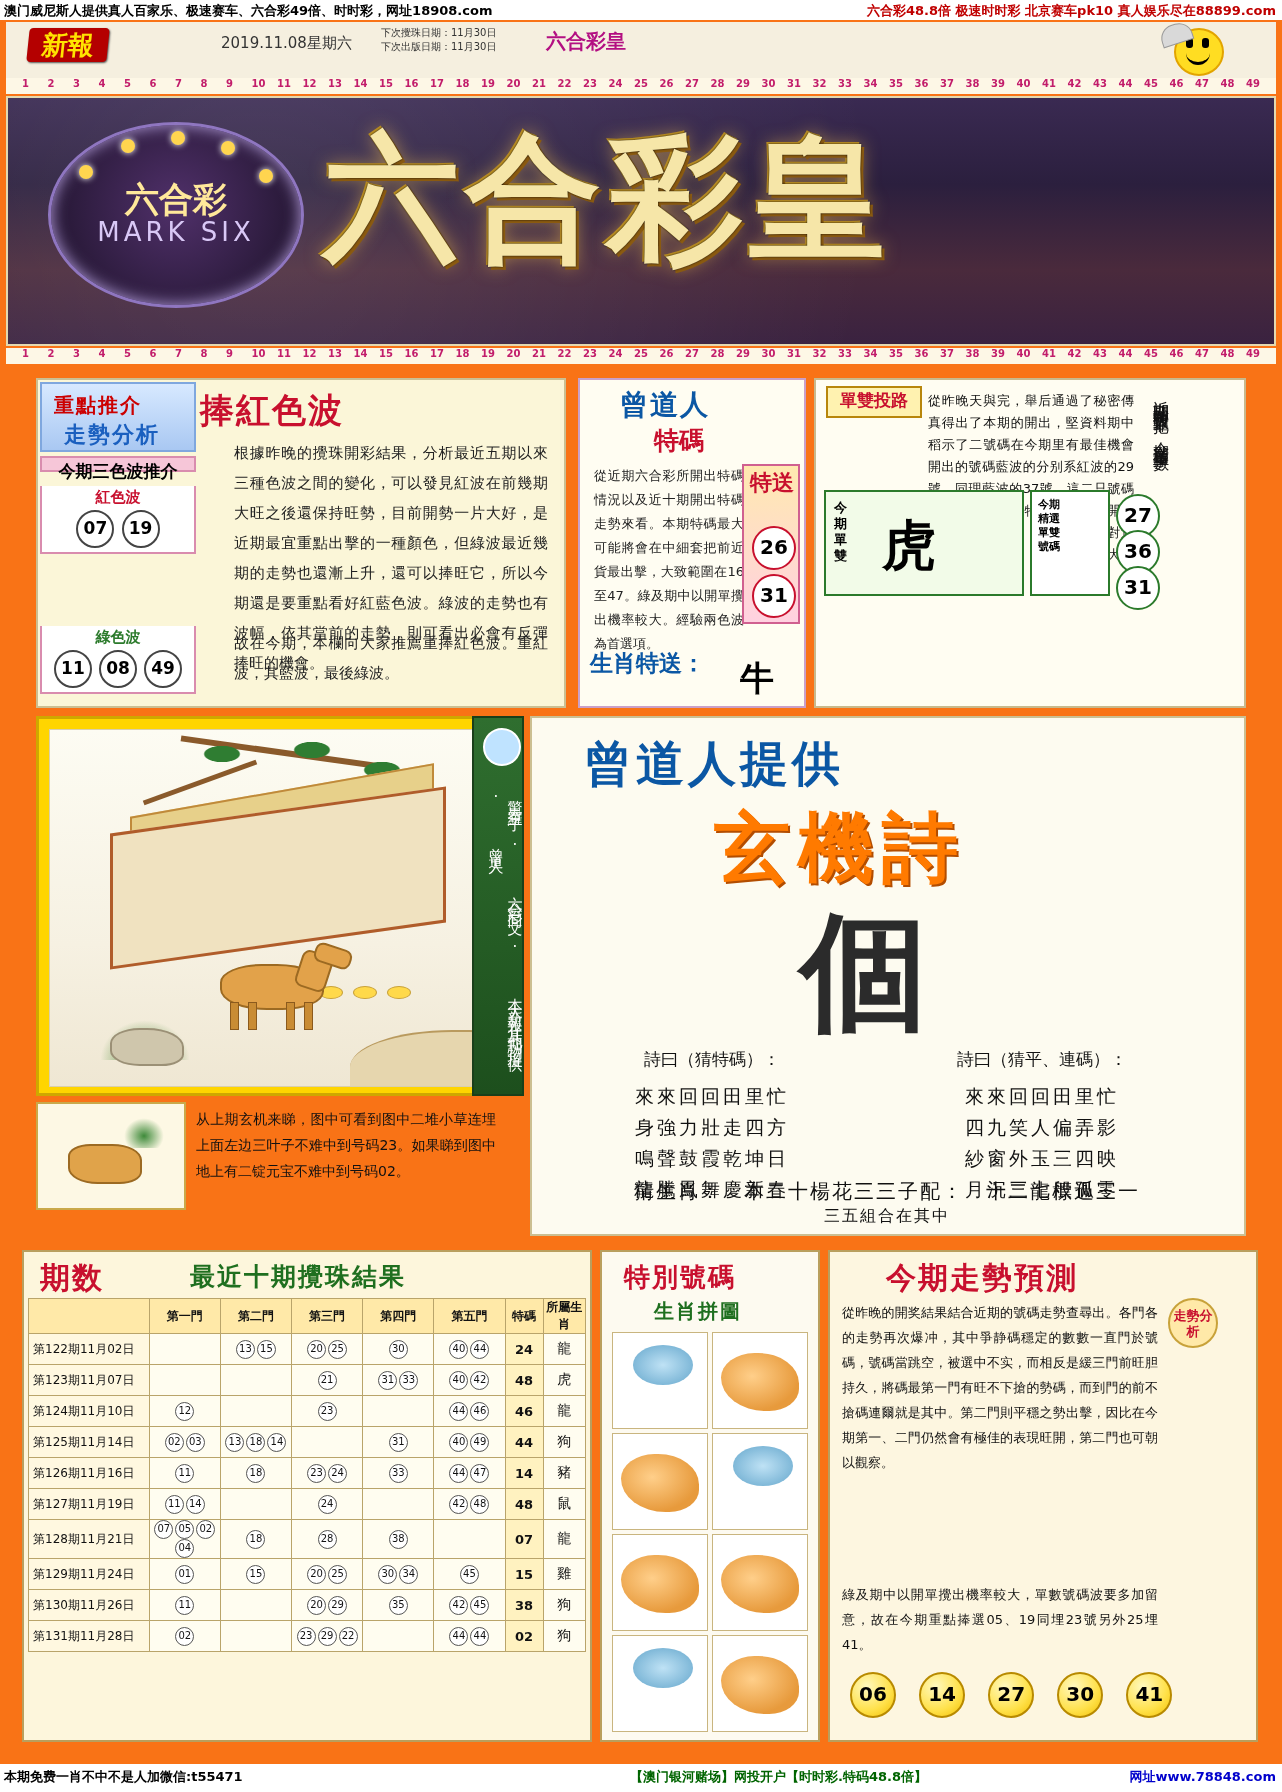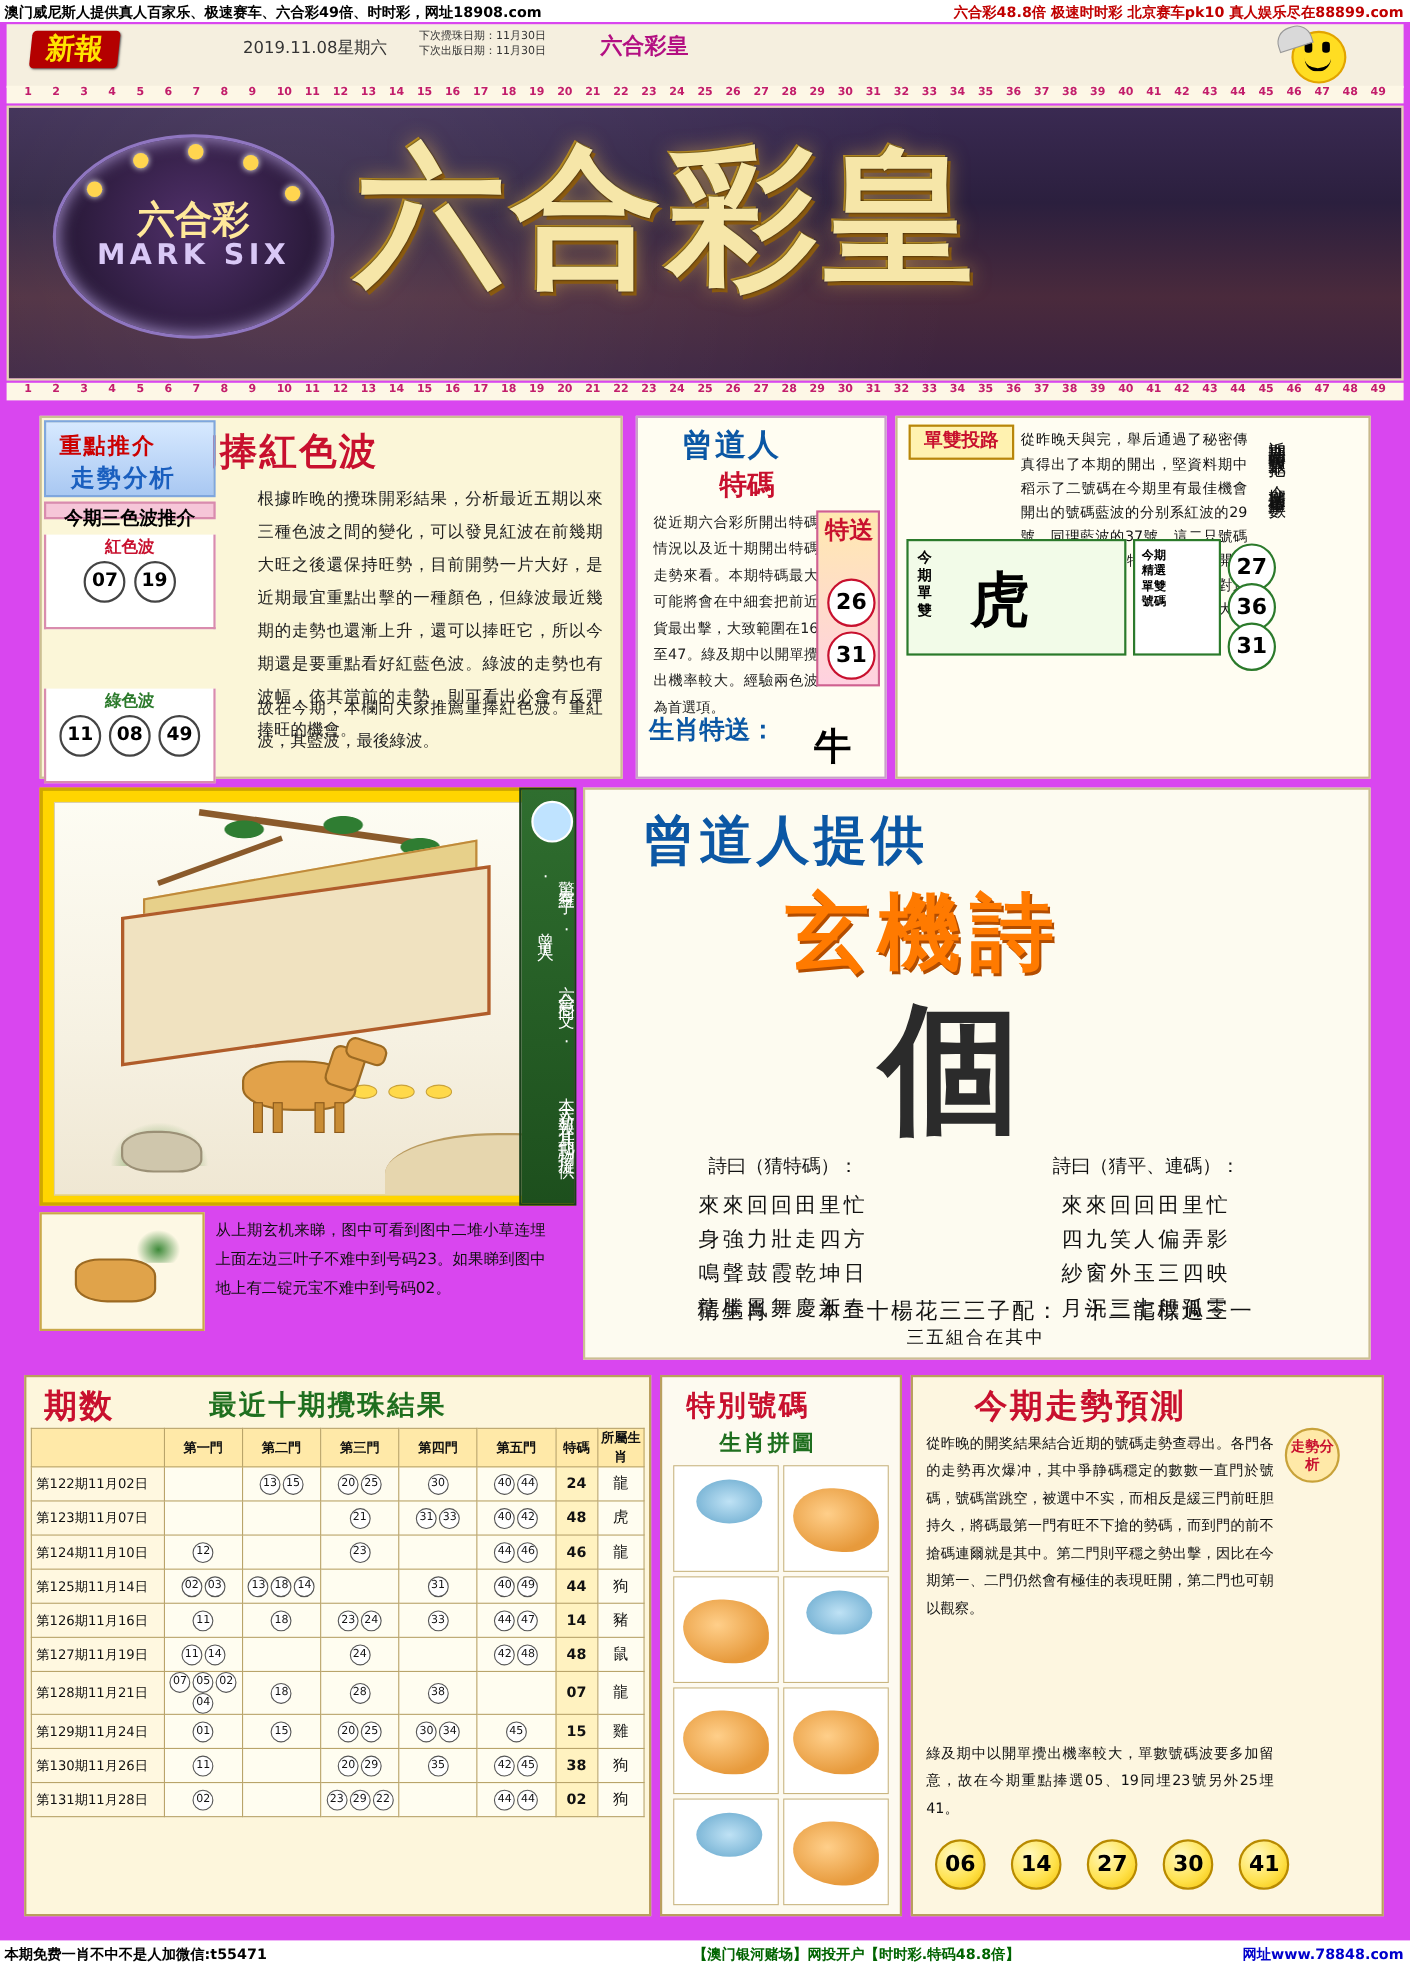--- a/index.html
+++ b/index.html
@@ -3,21 +3,21 @@
 <meta charset="utf-8">
 <style>
   html,body{margin:0;padding:0;}
   body{
     width:1282px;height:1792px;
     background:#f3eee0;
     font-family:"DejaVu Sans","Liberation Sans",sans-serif;
     position:relative;
     overflow:hidden;
   }
-  .page{position:absolute;left:0;top:0;width:1282px;height:1792px;background:#d946ef;}
+  .page{position:absolute;left:0;top:0;width:1282px;height:1792px;background:#f97316;}
 
   
   .topbar{position:absolute;left:0;top:0;width:1282px;height:20px;background:#fff;}
   .topbar .left{position:absolute;left:4px;top:2px;font-size:13px;font-weight:bold;color:#000;}
   .topbar .right{position:absolute;right:6px;top:2px;font-size:13px;font-weight:bold;color:#c00000;}
 
   
   .header{position:absolute;left:6px;top:22px;width:1270px;height:58px;background:#f5efdf;}
   .logo-new{position:absolute;left:22px;top:6px;width:80px;height:34px;background:#b40000;color:#ffe400;
     font-size:26px;font-weight:bold;text-align:center;line-height:34px;border-radius:4px;
@@ -43,35 +43,35 @@
        linear-gradient(180deg,#3a2a52 0%, #2b1f3e 35%, #4a2a3c 70%, #3a2240 100%);
      border:2px solid #e3d9b0;box-sizing:border-box;overflow:hidden;}
   .banner-title{position:absolute;left:315px;top:32px;font-size:136px;line-height:136px;font-weight:bold;
      color:#f6e6a8;letter-spacing:6px;
      text-shadow:0 0 2px #000,3px 3px 0 #8a5a10, -2px -2px 0 #b98d22, 0 0 18px rgba(255,200,80,.55);
      font-family:"DejaVu Sans","Liberation Sans",sans-serif;}
   .emblem{position:absolute;left:40px;top:24px;width:250px;height:180px;border-radius:50%;
      background:radial-gradient(circle at 50% 45%, #50306a 0%, #2a1a3a 70%);
      border:3px solid #8f76c0;box-shadow:0 0 16px #b39ddb inset;}
   .emblem .txt1{position:absolute;left:0;top:52px;width:250px;text-align:center;font-size:34px;color:#ffe89a;font-weight:bold;}
-  .emblem .txt2{position:absolute;left:0;top:92px;width:250px;text-align:center;font-size:26px;color:#d9c8f6;letter-spacing:4px;font-weight:bold;}
+  .emblem .txt2{position:absolute;left:0;top:92px;width:250px;text-align:center;font-size:26px;color:#d9c8f6;letter-spacing:4px;font-weight:normal;}
   .emblem .dot{position:absolute;width:14px;height:14px;border-radius:50%;background:#ffd54f;box-shadow:0 0 6px #fff;}
 
   
   .art{position:absolute;left:36px;top:378px;width:530px;height:330px;background:#fbf6d8;border:2px solid #cbbf92;box-sizing:border-box;}
   .art h2{position:absolute;left:90px;top:8px;margin:0;font-size:34px;color:#c8102e;font-weight:bold;letter-spacing:2px;}
   .art p{position:absolute;left:196px;top:58px;width:314px;margin:0;font-size:15px;line-height:30px;color:#222;text-align:justify;}
   .art p.p2{top:248px;}
 
   .wave-box{position:absolute;left:40px;top:382px;width:156px;height:322px;}
   .wave-top{position:absolute;left:0;top:0;width:156px;height:70px;background:linear-gradient(180deg,#d7e9ff,#a9c8f2);border:2px solid #7fa7de;box-sizing:border-box;}
   .wave-top .t1{position:absolute;left:12px;top:8px;font-size:20px;color:#c00;font-weight:bold;letter-spacing:2px;}
   .wave-top .t2{position:absolute;left:22px;top:36px;font-size:22px;color:#1a5fbf;font-weight:bold;letter-spacing:2px;}
   .wave-hdr{position:absolute;left:0;top:74px;width:156px;height:16px;background:#f6c6d8;border:2px solid #d98cae;box-sizing:border-box;text-align:center;line-height:26px;font-size:17px;color:#000;font-weight:bold;}
-  .wave-sec{position:absolute;left:0;width:156px;height:86px;box-sizing:border-box;border:2px solid #d98cae;border-top:none;background:#fff;}
+  .wave-sec{position:absolute;left:0;width:156px;height:68px;box-sizing:border-box;border:2px solid #d98cae;border-top:none;background:#fff;}
   .wave-sec .lbl{position:absolute;left:0;top:2px;width:152px;text-align:center;font-size:15px;font-weight:bold;}
   .wave-nums{position:absolute;left:0;top:24px;width:152px;text-align:center;}
   .wnum{display:inline-block;width:34px;height:34px;border-radius:50%;border:2px solid #444;background:#fff;
      text-align:center;line-height:32px;font-size:17px;font-weight:bold;color:#000;margin:0 1px;}
 
   
   .mid{position:absolute;left:578px;top:378px;width:228px;height:330px;background:#fffdf2;border:2px solid #c9a0c9;box-sizing:border-box;}
   .mid .t1{position:absolute;left:40px;top:6px;font-size:28px;color:#0b57a4;font-weight:bold;letter-spacing:2px;}
   .mid .t2{position:absolute;left:74px;top:44px;font-size:25px;color:#c8102e;font-weight:bold;}
   .mid p{position:absolute;left:14px;top:84px;width:150px;margin:0;font-size:13px;line-height:24px;color:#222;text-align:justify;}

